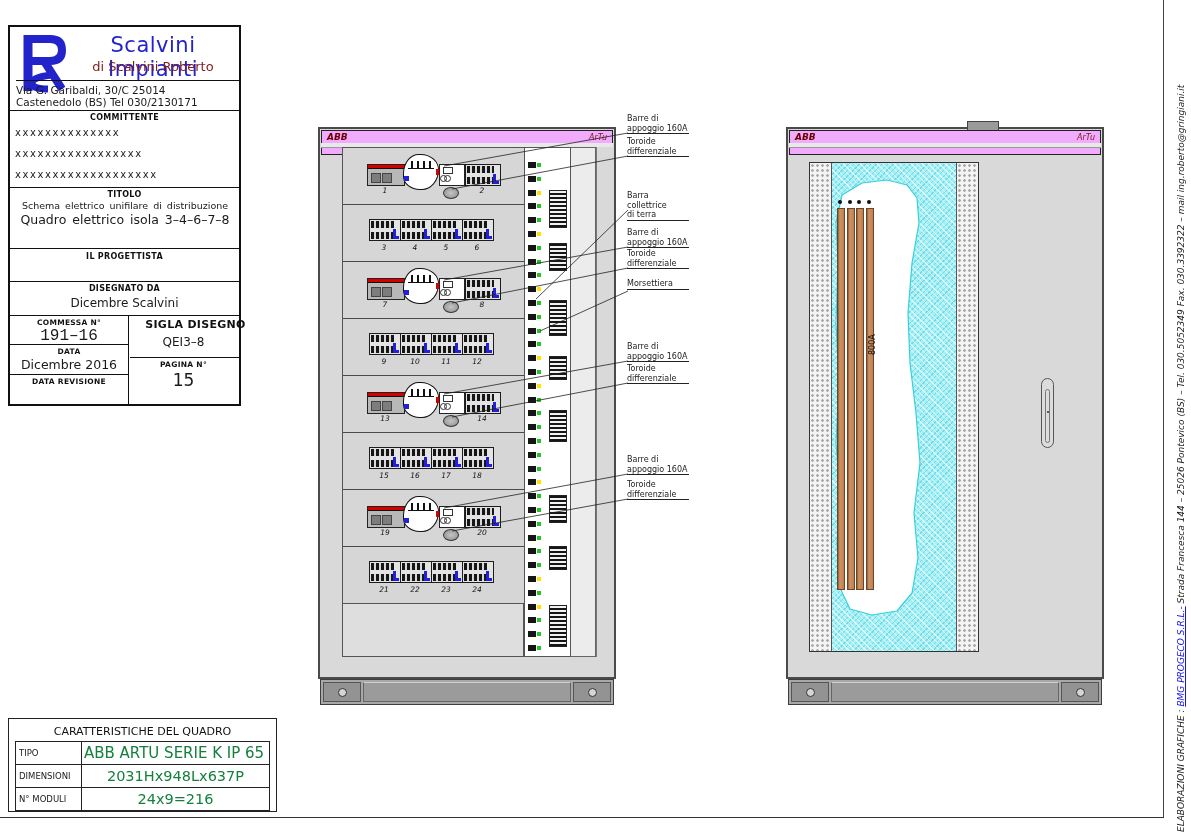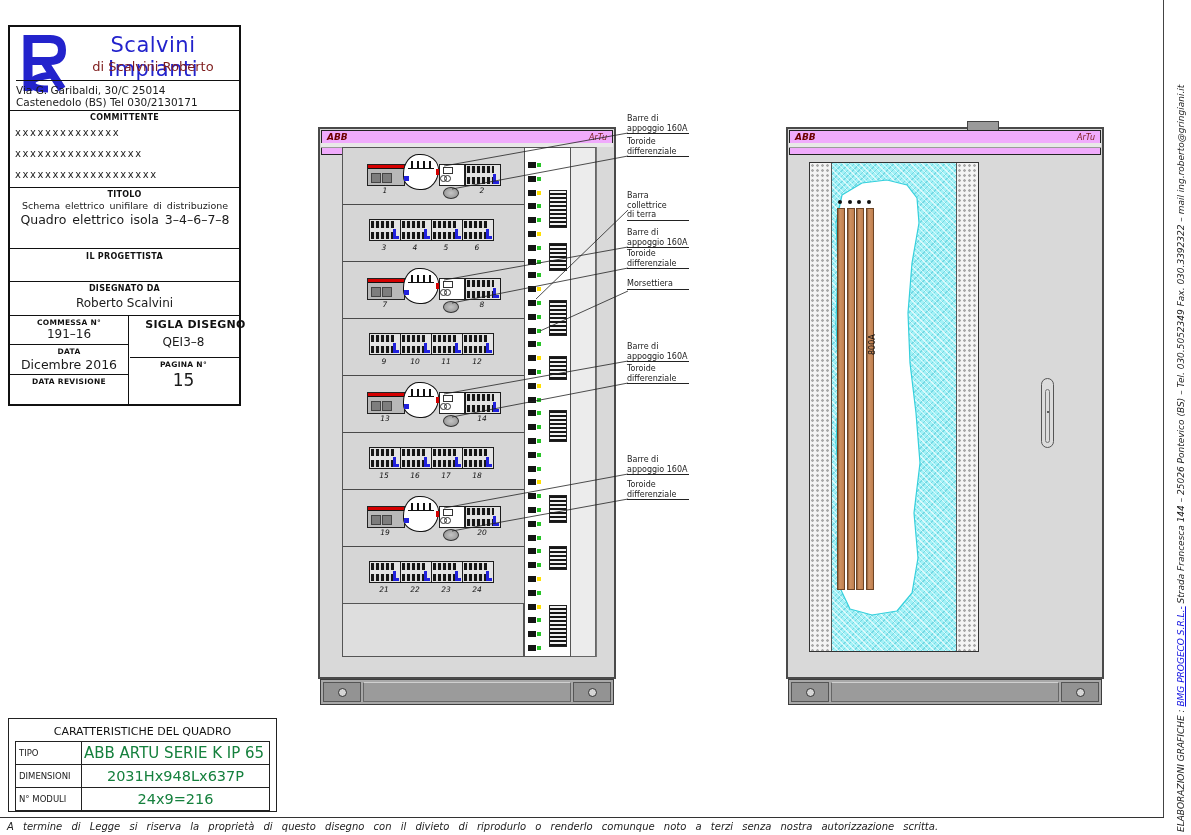--- a/index.html
+++ b/index.html
@@ -117,21 +117,20 @@
   #rc-handle::before{content:"";position:absolute;left:3px;top:10px;bottom:4px;width:3px;border:1px solid #777;border-radius:3px;}
   #rc-handle::after{content:"";position:absolute;left:4.5px;top:32px;width:2px;height:2px;background:#333;border-radius:50%;}
 </style>
 </head>
 <body>
 
 <div id="page">
 
   <div id="frame-right"></div>
   <div id="frame-bottom"></div>
-  <div id="disclaimer">A termine di Legge si riserva la proprietà di questo disegno con il divieto di riprodurlo o renderlo comunque noto a terzi senza nostra autorizzazione scritta.</div>
   <div id="side-credit"><span>ELABORAZIONI GRAFICHE : </span><span class="link">BMG PROGECO S.R.L.-</span><span> Strada Francesca 144  –  25026 Pontevico (BS)  –  Tel. 030.5052349 Fax. 030.3392322  –  mail ing.roberto@gringiani.it</span></div>
 
   <div id="title-block" class="abs">
     <svg id="tb-logo" width="52" height="64" viewBox="0 0 52 64">
       <path d="M14 4 L14 60" stroke="#2323cc" stroke-width="9" fill="none"></path>
       <path d="M10 8 L36 8 Q48 8 48 19 Q48 30 36 30 L18 30 M30 30 L48 58" stroke="#2323cc" stroke-width="8" fill="none"></path>
       <path d="M38 44 Q18 46 18 52 Q18 58 34 58" stroke="#2323cc" stroke-width="7" fill="none"></path>
     </svg>
     <div id="tb-company">Scalvini Impianti</div>
     <div id="tb-company-sub">di Scalvini Roberto</div>
@@ -144,25 +143,25 @@
     <div class="tb-xline" style="top:121px;">xxxxxxxxxxxxxxxxx</div>
     <div class="tb-xline" style="top:142px;">xxxxxxxxxxxxxxxxxxx</div>
     <div class="tb-line" style="top:160px;"></div>
     <div class="tb-label" style="top:163px;">TITOLO</div>
     <div id="tb-tit1">Schema elettrico unifilare di distribuzione</div>
     <div id="tb-tit2">Quadro elettrico isola 3–4–6–7–8</div>
     <div class="tb-line" style="top:221px;"></div>
     <div class="tb-label" style="top:225px;">IL PROGETTISTA</div>
     <div class="tb-line" style="top:254px;"></div>
     <div class="tb-label" style="top:257px;">DISEGNATO DA</div>
-    <div id="tb-disegnato-v">Roberto Scalvini</div>
+    <div id="tb-disegnato-v">Dicembre Scalvini</div>
     <div class="tb-line" style="top:288px;"></div>
     <div id="tb-grid-v"></div>
     <div class="tb-label" style="top:291px;left:0;width:118px;font-size:7.5px;">COMMESSA N°</div>
-    <div class="tb-val" style="top:300px;left:0;width:118px;font-size:12px;">191–16</div>
+    <div class="tb-val" style="top:300px;left:0;width:118px;font-size:16px;font-family:Liberation Mono, monospace;">191–16</div>
     <div class="tb-line" style="top:317px;left:0;right:111px;border-top-width:1px;"></div>
     <div class="tb-label" style="top:320px;left:0;width:118px;font-size:7.5px;">DATA</div>
     <div class="tb-val" style="top:330px;left:0;width:118px;font-size:12.5px;">Dicembre 2016</div>
     <div class="tb-line" style="top:347px;left:0;right:111px;border-top-width:1px;"></div>
     <div class="tb-label" style="top:350px;left:0;width:118px;font-size:7.5px;">DATA REVISIONE</div>
     <div class="tb-label" style="top:291px;left:118px;width:135px;font-size:11px;">SIGLA DISEGNO</div>
     <div class="tb-val" style="top:308px;left:118px;width:111px;font-size:12px;">QEI3–8</div>
     <div class="tb-line" style="top:330px;left:120px;right:0;border-top-width:1px;"></div>
     <div class="tb-label" style="top:333px;left:118px;width:111px;font-size:7.5px;">PAGINA N°</div>
     <div class="tb-val" style="top:343px;left:118px;width:111px;font-size:17px;">15</div>

